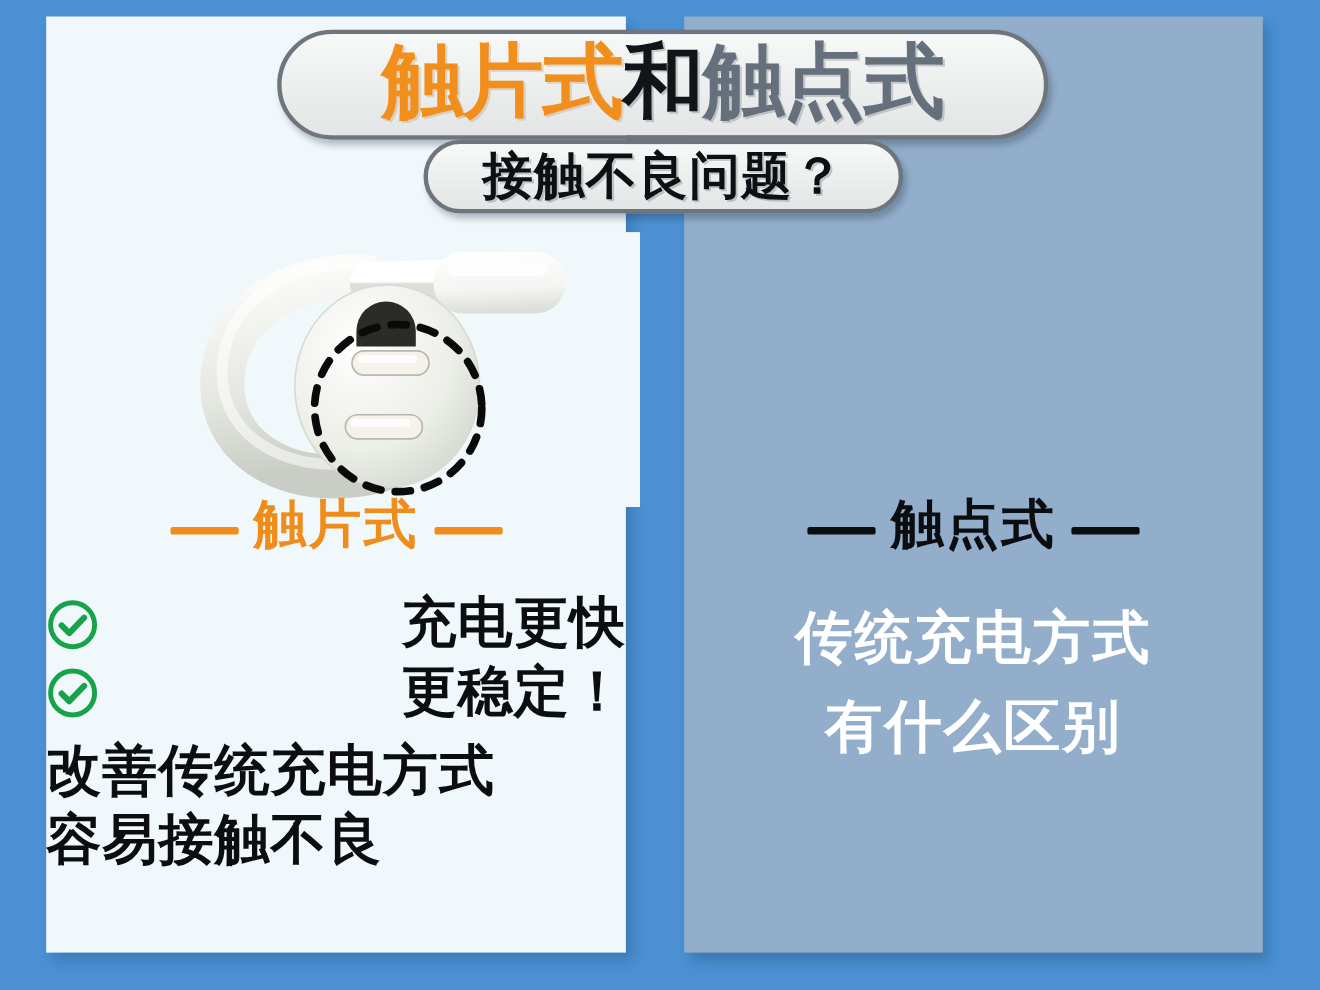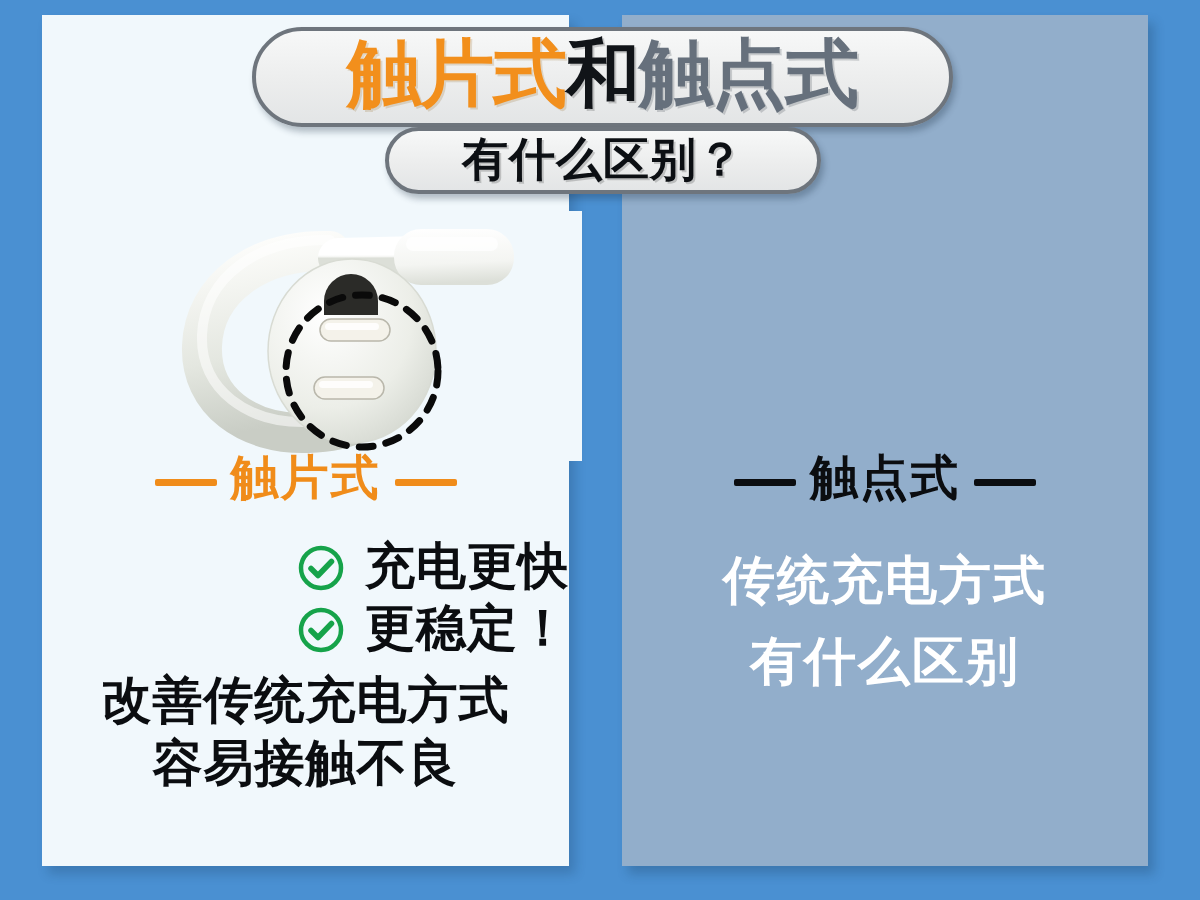--- a/index.html
+++ b/index.html
@@ -66,31 +66,31 @@
   #label-left{left:0;top:443px;color:#f08c1a;}
   #label-right{left:0;top:443px;color:#0b0d10;}
   .dash{display:inline-block;width:62px;height:7px;border-radius:2px;}
   #label-left .dash{background:#f08c1a;}
   #label-right .dash{background:#0b0d10;}
   .section-label .lbl{position:relative;top:-4px;}
 
   
   #left-body{position:absolute;left:0;top:528px;width:527px;}
   .bullet-row{
-    display:flex;align-items:center;justify-content:flex-end;
+    display:flex;align-items:center;justify-content:space-between;
     gap:20px;margin-bottom:12px;
   }
   .check-icon{width:48px;height:48px;flex:0 0 48px;}
   .check-icon svg{display:block;width:48px;height:48px;}
   .bullet-text{
     font-size:50px;font-weight:800;color:#0b0d10;line-height:1;
     letter-spacing:1px;position:relative;top:-2px;
   }
   .plain-line{
-    text-align:center;font-size:50px;font-weight:800;color:#0b0d10;
+    text-align:left;font-size:50px;font-weight:800;color:#0b0d10;
     line-height:1.26;letter-spacing:1px;
   }
   #plain-lines{margin-top:14px;}
 
   
   #right-body{position:absolute;left:622px;top:540px;width:526px;}
   .right-line{
     text-align:center;font-size:52px;font-weight:800;color:#ffffff;
     line-height:1.56;letter-spacing:2px;
   }
@@ -198,16 +198,16 @@
     <div class="right-line">有什么区别</div>
   </div>
 
   <div class="pill" id="title-pill">
     <span class="title-text t-orange">触片式</span>
     <span class="title-text t-black">和</span>
     <span class="title-text t-gray">触点式</span>
   </div>
 
   <div class="pill" id="subtitle-pill">
-    <span class="subtitle-text">有什么区别？</span>
+    <span class="subtitle-text">接触不良问题？</span>
   </div>
 
 </div>
 
 </body></html>

